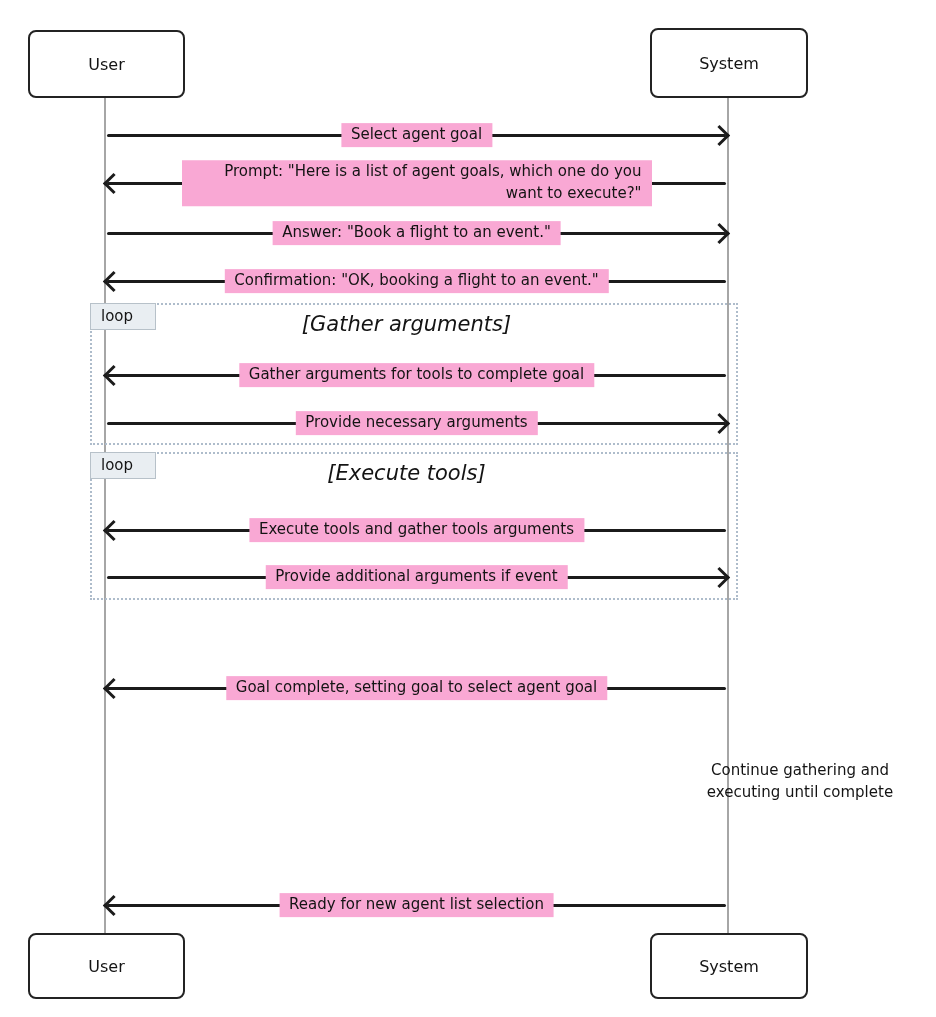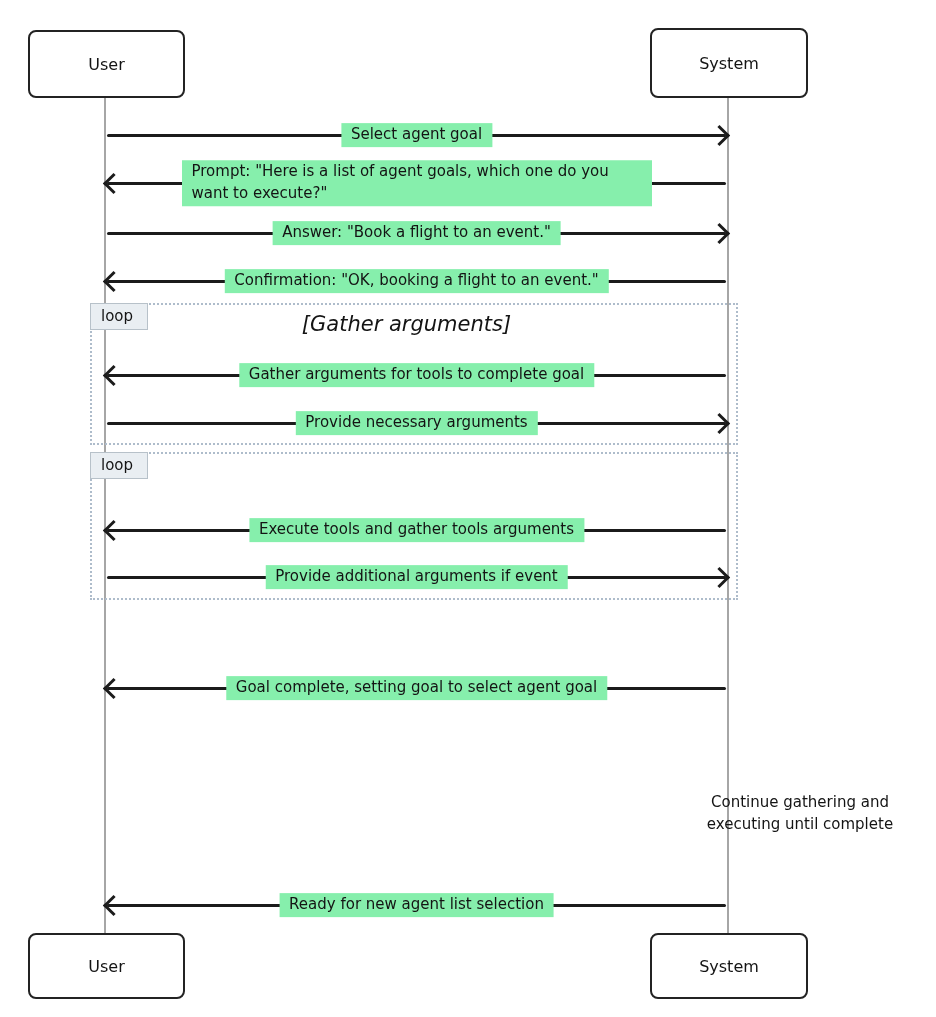--- a/index.html
+++ b/index.html
@@ -36,21 +36,21 @@
   .frame {
     position:absolute;
     border:2px dotted #aebccb;
     z-index:1;
   }
   .frame-label {
     position:absolute;
     top:-2px; left:-2px;
     background:#e9eef2;
     border:1.5px solid #b7c1c9;
-    padding:3px 14px 4px 10px;
+    padding:3px 22px 4px 10px;
     font-size:15px;
     line-height:1.2;
     z-index:4;
   }
   .frame-title {
     position:absolute;
     left:0; right:15px; top:7px;
     text-align:center;
     font-size:21px;
     z-index:2;
@@ -88,25 +88,25 @@
     width:15px; height:15px;
     border-top:3.5px solid #1b1b1b;
     border-right:3.5px solid #1b1b1b;
   }
   .head.right { right:1px; top:-7.5px; transform:rotate(45deg); }
   .head.left  { left:1px;  top:-7.5px; transform:rotate(-135deg); }
   .mlabel {
     position:absolute;
     left:50%; top:0;
     transform:translate(-50%,-50%);
-    background:#86efac;
+    background:#f9a8d4;
     padding:1px 10px;
     font-size:15px;
     white-space:nowrap;
-    text-align:left;
+    text-align:right;
     line-height:1.45;
   }
   .mlabel.wrap {
     white-space:normal;
     width:470px;
   }
 
   
   .note {
     position:absolute;
@@ -124,24 +124,25 @@
   <div class="lifeline" style="left:104px; top:96px; height:838px;"></div>
   <div class="lifeline" style="left:727px; top:96px; height:838px;"></div>
 
   <div class="frame" style="left:90px; top:303px; width:648px; height:142px;">
     <div class="frame-label">loop</div>
     <div class="frame-title">[Gather arguments]</div>
   </div>
 
   <div class="frame" style="left:90px; top:452px; width:648px; height:148px;">
     <div class="frame-label">loop</div>
-  </div>
-
-
-  <div class="note" style="left:705px; top:760px; width:190px;margin-top:32px;">Continue gathering and executing until complete</div>
+    <div class="frame-title">[Execute tools]</div>
+  </div>
+
+
+  <div class="note" style="left:705px; top:760px; width:190px;">Continue gathering and executing until complete</div>
 
   <div class="msg" style="top:135px;">
     <div class="shaft"></div>
     <span class="head right"></span>
     <span class="mlabel">Select agent goal</span>
   </div>
 
   <div class="msg" style="top:183px;">
     <div class="shaft"></div>
     <span class="head left"></span>

